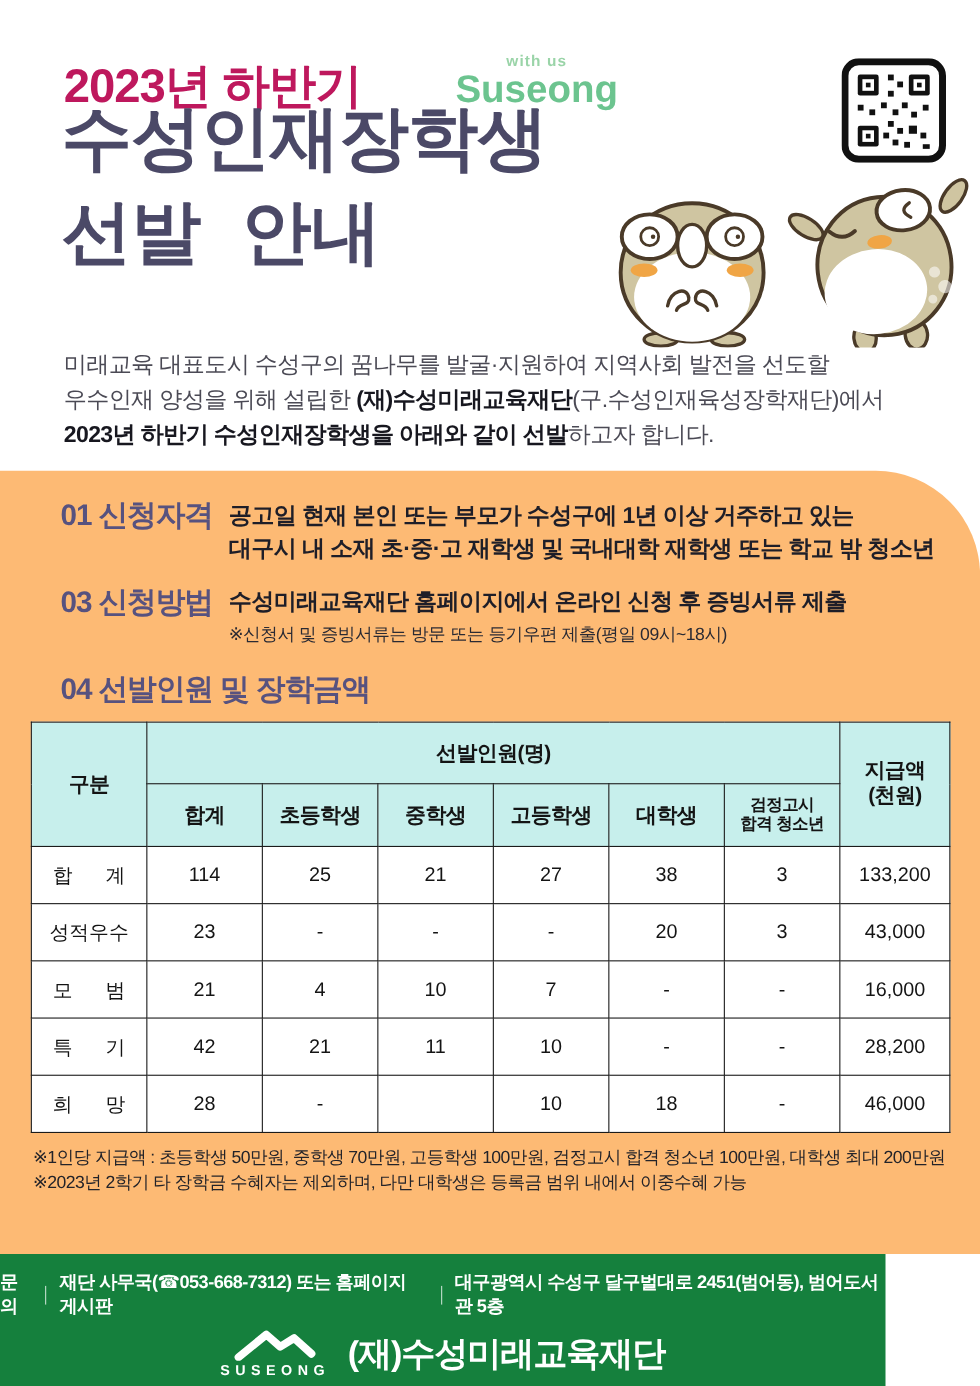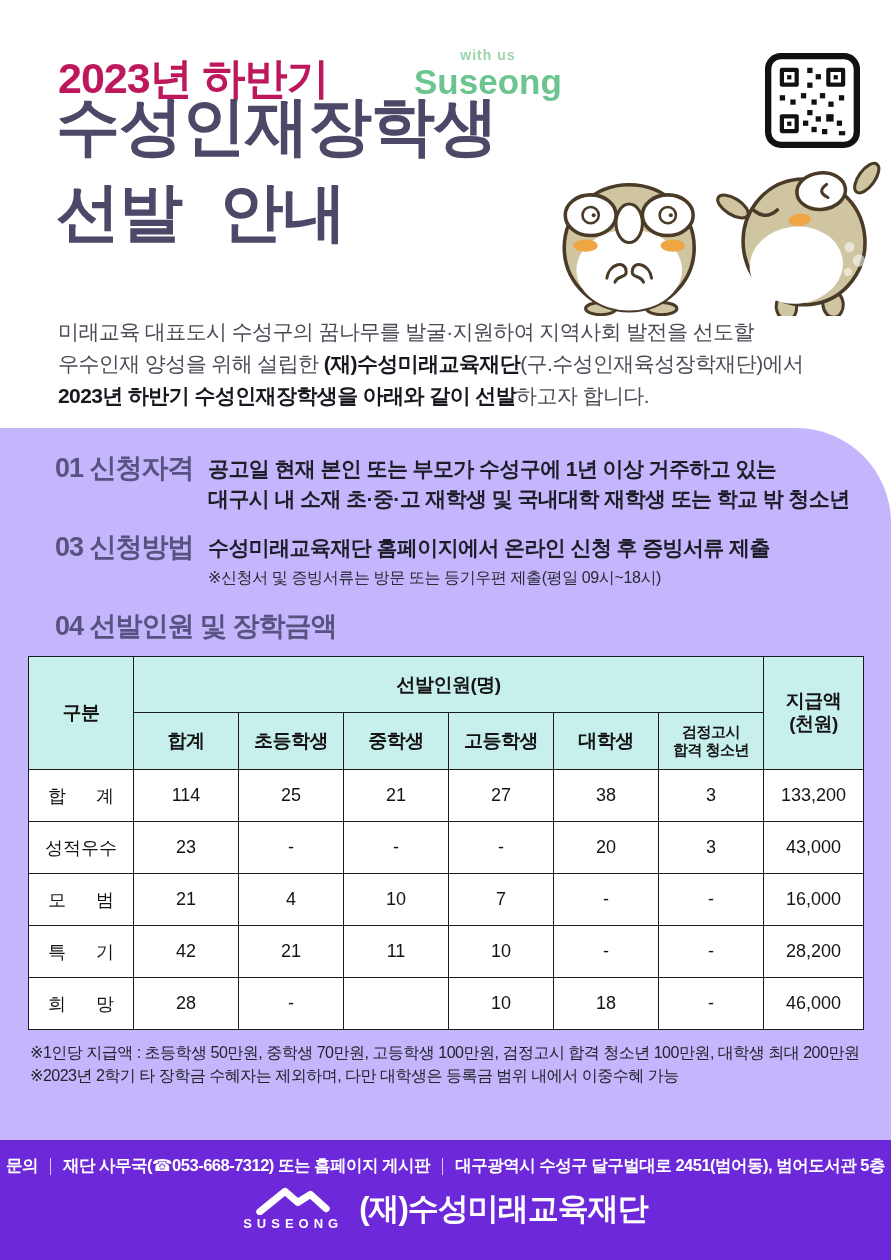--- a/index.html
+++ b/index.html
@@ -13,21 +13,21 @@
   .logo-word{ font-size:35px; font-weight:800; color:#6cc48f; letter-spacing:0px; }
   .qr-note{ position:absolute; left:575px; top:64px; width:185px; text-align:right; font-size:16px; line-height:23px; font-weight:700; color:#f2b29a; letter-spacing:-0.5px; }
   .qn-strong{ color:#ea8f6b; }
   .qr-box{ position:absolute; left:765px; top:53px; }
   .main-title{ position:absolute; left:56px; top:88px; font-size:64px; line-height:86px; font-weight:800; letter-spacing:-1px; color:#4b4967;font-family:Liberation Mono, monospace; }
   .mascots{ position:absolute; left:548px; top:158px; }
   .intro{ position:absolute; left:58px; top:316px; width:800px; font-size:21px; line-height:32px; color:#4b4a55; letter-spacing:-0.6px; }
   .intro b{ color:#17171f; font-weight:700; }
 
   
-  .panel{ position:absolute; left:0; top:428px; width:891px; height:712px; background:#c4b5fd; border-top-right-radius:95px; padding:24px 28px 4px 28px; }
+  .panel{ position:absolute; left:0; top:428px; width:891px; height:712px; background:#fdba74; border-top-right-radius:95px; padding:24px 28px 4px 28px; }
   .sec{ display:flex; align-items:flex-start; margin-bottom:17px; }
   .sec-label{ flex:0 0 180px; font-size:27px; font-weight:800; color:#57527f; letter-spacing:-1px; white-space:nowrap; padding-left:27px; line-height:32px; }
   .sec-body{ font-size:21px; line-height:30px; font-weight:600; color:#1e1e28; letter-spacing:-0.6px; padding-top:2px; }
   .sec-note{ font-size:16px; font-weight:500; color:#2a2a33; letter-spacing:-0.4px; }
   .sec-note-inline{ font-size:15px; font-weight:600; color:#2a2a33; margin-left:8px; letter-spacing:-0.4px; }
   .sec-date{ font-size:22px; font-weight:700; }
   .sec4{ margin-bottom:14px; }
 
   
   table{ width:835px; border-collapse:collapse; table-layout:fixed; background:#ffffff; }
@@ -37,21 +37,21 @@
   .th-sub{ height:57px; }
   .pre{ white-space:pre-line; line-height:1.2; }
   .th-small{ font-size:15px; }
   tbody td{ height:52px; font-size:18px; font-weight:500; }
   td.row-label{ white-space:pre; letter-spacing:0px; }
 
   .footnotes{ margin-top:11px; padding-left:2px; }
   .footnote{ font-size:16px; line-height:23px; font-weight:500; color:#232329; letter-spacing:-0.5px; }
 
   
-  .footer{ position:absolute; left:0; top:1140px; width:891px; height:120px; background:#6d28d9; color:#fff; }
+  .footer{ position:absolute; left:0; top:1140px; width:805px; height:120px; background:#15803d; color:#fff; }
   .f-line1{ display:flex; justify-content:center; align-items:center; margin-top:15px; font-size:16.5px; font-weight:600; letter-spacing:-0.5px; }
   .fsep{ width:1px; height:17px; background:rgba(255,255,255,0.75); margin:0 12px; }
   .f-line2{ display:flex; justify-content:center; align-items:flex-end; margin-top:8px; }
   .f-logo{ display:flex; flex-direction:column; align-items:center; margin-right:16px; }
   .f-logo-text{ font-size:13px; font-weight:700; letter-spacing:5px; margin-top:1px; }
   .f-org{ font-size:31px; font-weight:800; letter-spacing:-1px; padding-bottom:1px; }
 </style>
 </head>
 <body>
 

